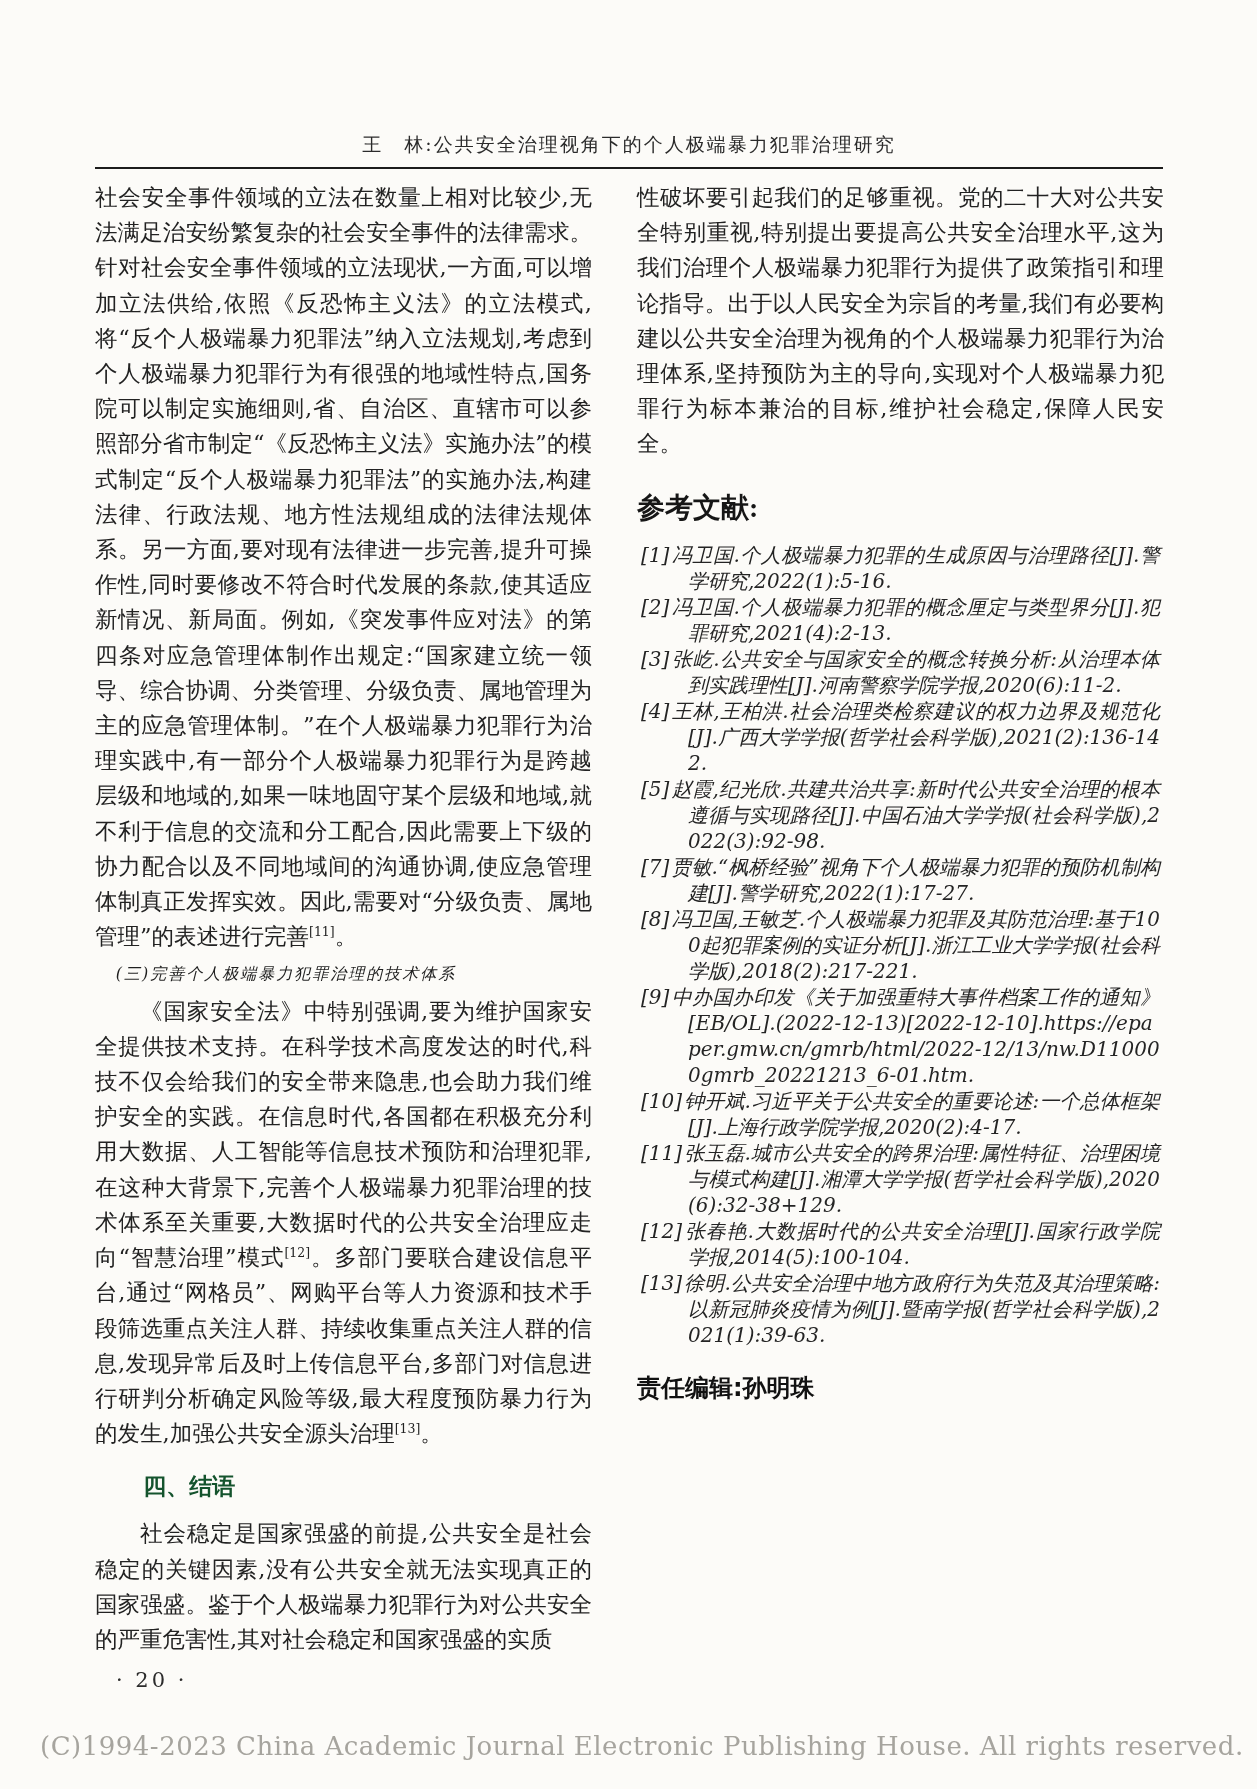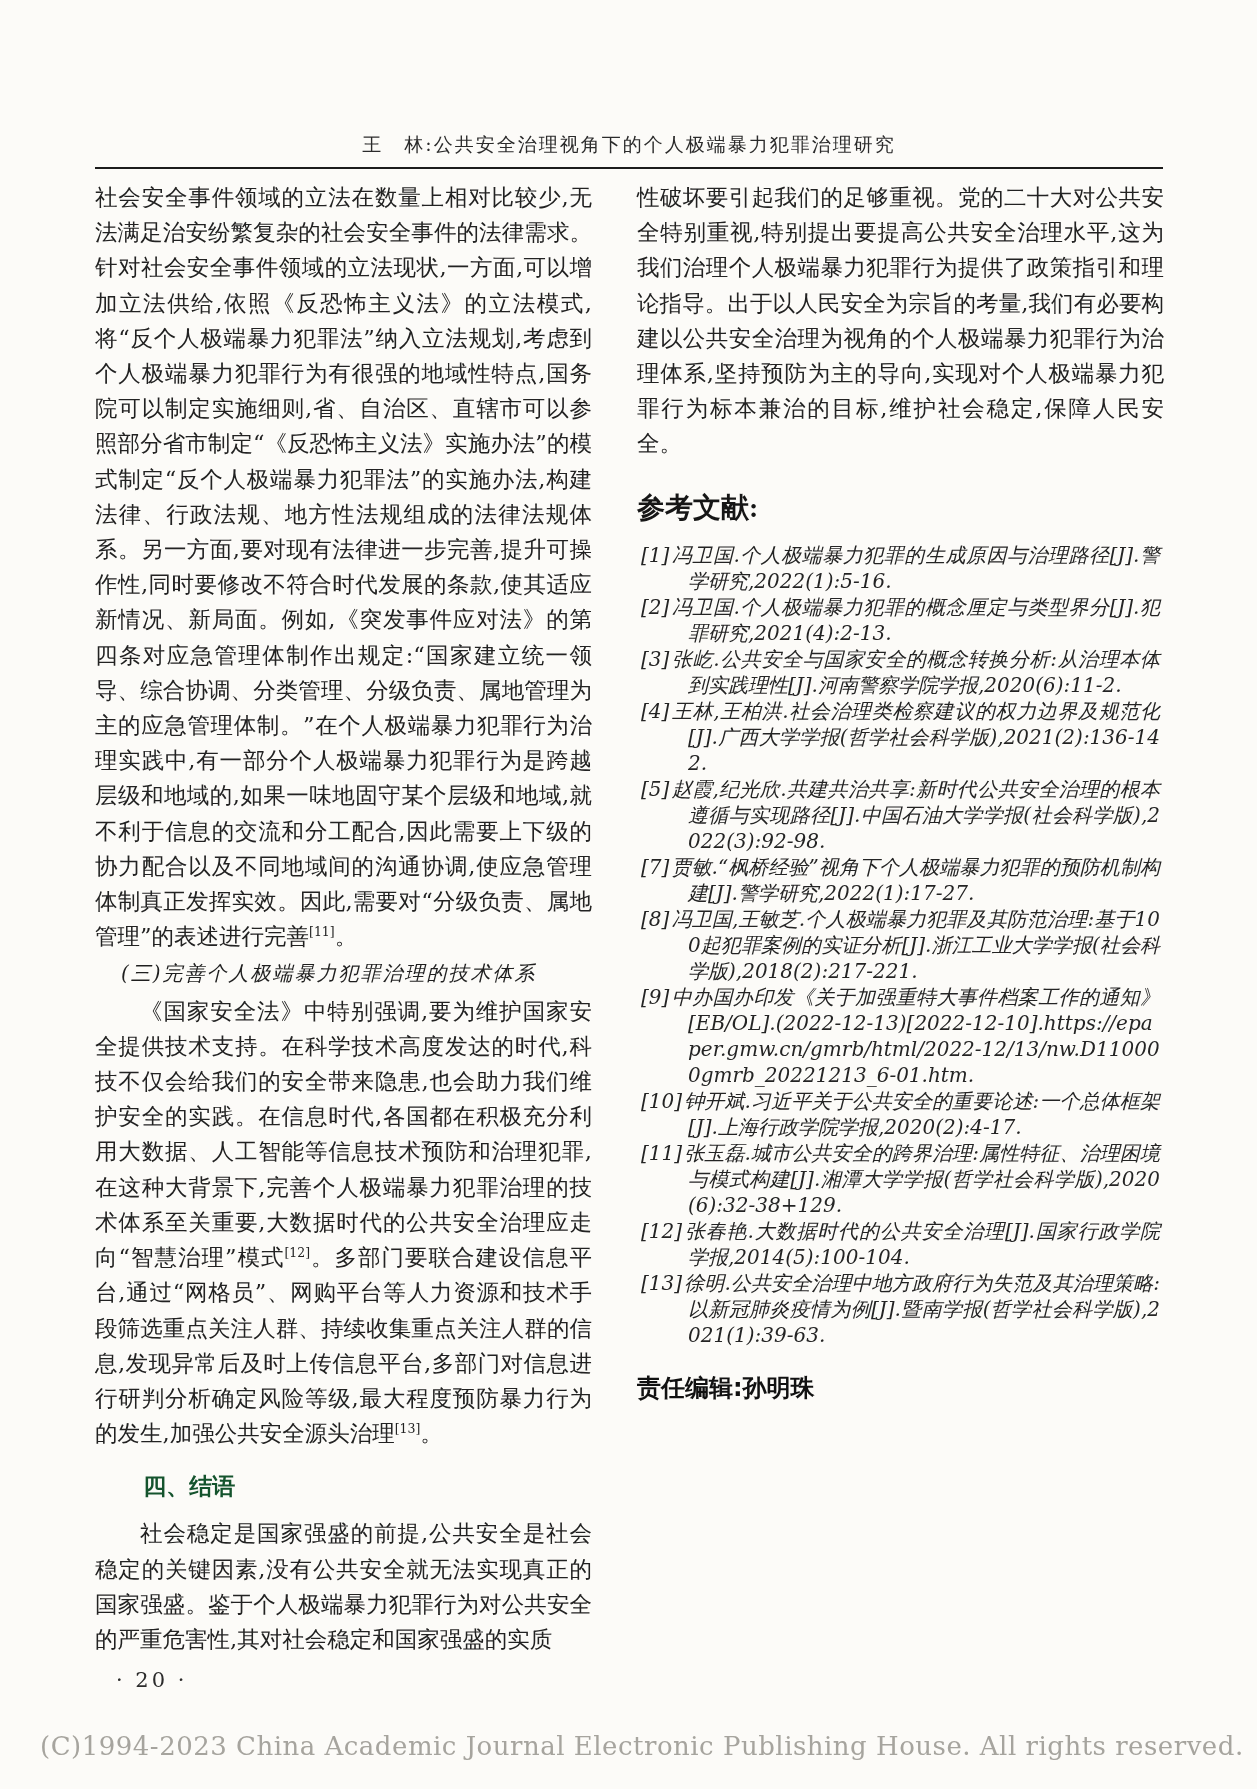--- a/index.html
+++ b/index.html
@@ -40,21 +40,21 @@
   }
   p.indent { text-indent: 2em; }
   sup.cite {
     font-size: 12.5px;
     line-height: 0;
     vertical-align: super;
     letter-spacing: 0;
   }
   .subheading {
     margin: 2px 0;
-    font-size: 20px;
+    font-size: 16px;
     line-height: 35.2px;
     font-style: italic;
     text-indent: 1.3em;
     letter-spacing: 2px;
     color: #1f1f1f;
   }
   .section-heading {
     margin: 18px 0 13px 0;
     font-family: "DejaVu Sans", sans-serif;
     font-weight: bold;

